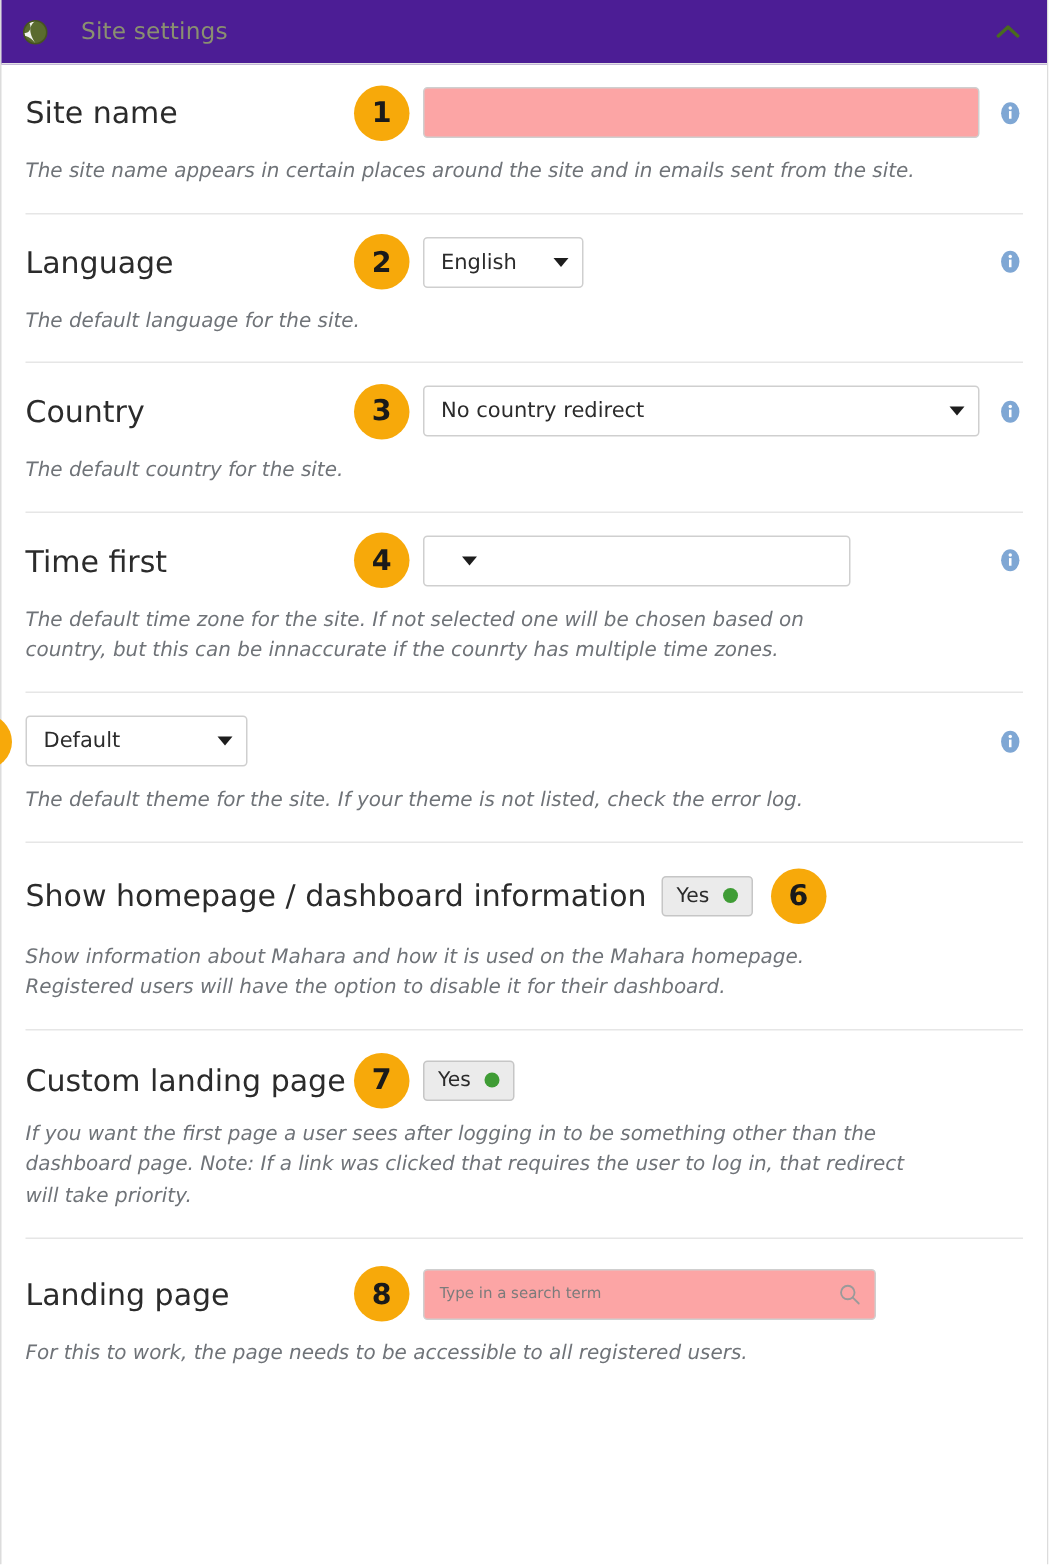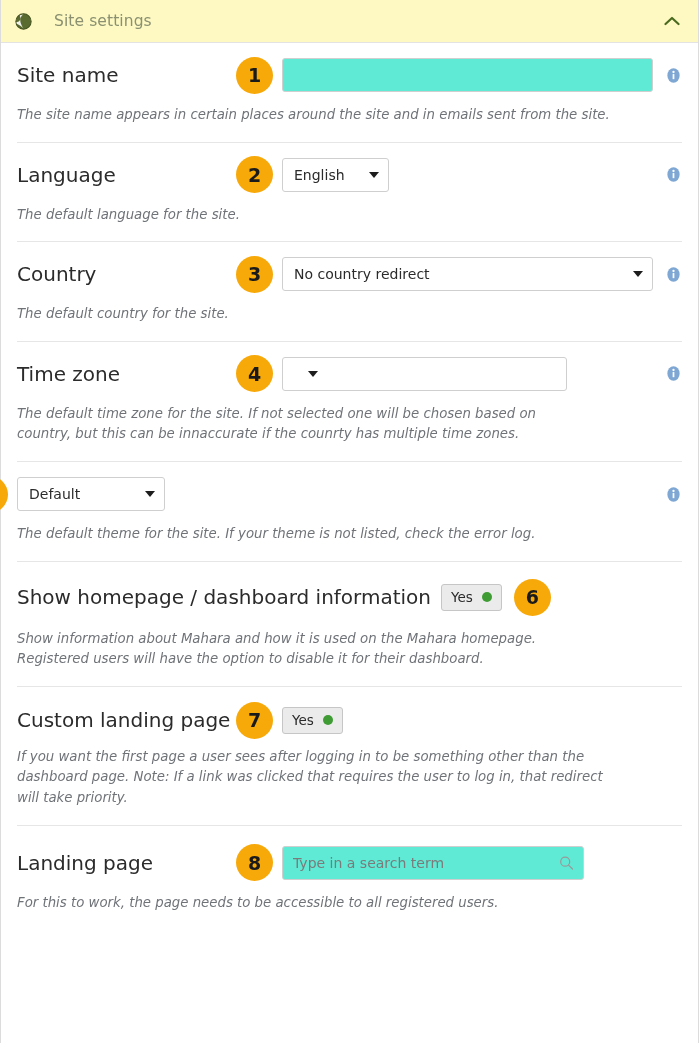--- a/index.html
+++ b/index.html
@@ -20,21 +20,21 @@
     background: #ffffff;
     border: 1px solid #dcdcdc;
     border-top: none;
     border-bottom: none;
     position: relative;
   }
 
   
   .panel-header {
     height: 43px;
-    background: #fef9c3;
+    background: #4c1d95;
     border-bottom: 1px solid #e3e3e3;
     display: flex;
     align-items: center;
     padding: 0 16px 0 14px;
   }
   .globe-icon {
     width: 17px; height: 17px;
     flex: 0 0 17px;
     margin-right: 22px;
     display: block;
@@ -101,22 +101,22 @@
     position: absolute;
     z-index: 5;
     font-family: "DejaVu Sans", "Liberation Sans", sans-serif;
   }
 
   
   .text-input {
     height: 34px;
     border: 1px solid #cfcfcf;
     border-radius: 3px;
-    background: #5eead4;
-    font-size: 14px;
+    background: #fca5a5;
+    font-size: 10px;
     font-family: "DejaVu Sans", "Liberation Sans", sans-serif;
     color: #333;
     padding: 0 10px;
     outline: none;
   }
   .text-input::placeholder { color: #7b7b7b; }
 
   
   .select-box {
     height: 34px;
@@ -270,21 +270,21 @@
             <rect x="9" y="8.3" width="2" height="6" fill="#ffffff"></rect>
             <circle cx="10" cy="5.9" r="1.35" fill="#ffffff"></circle>
           </svg>
         </div>
       </div>
       <div class="help-text">The default country for the site.</div>
     </div>
 
     <div class="form-row">
       <div class="field-line">
-        <div class="field-label w-fixed">Time zone</div>
+        <div class="field-label w-fixed">Time first</div>
         <div class="control-wrap">
           <div class="badge" style="left:-46px;">4</div>
           <div class="select-box" style="width:285px;">
             <span class="select-arrow"></span>
           </div>
           <svg class="info-icon" viewBox="0 0 20 20">
             <ellipse cx="10" cy="10" rx="7.2" ry="8.6" fill="#7fa7d4"></ellipse>
             <rect x="9" y="8.3" width="2" height="6" fill="#ffffff"></rect>
             <circle cx="10" cy="5.9" r="1.35" fill="#ffffff"></circle>
           </svg>

